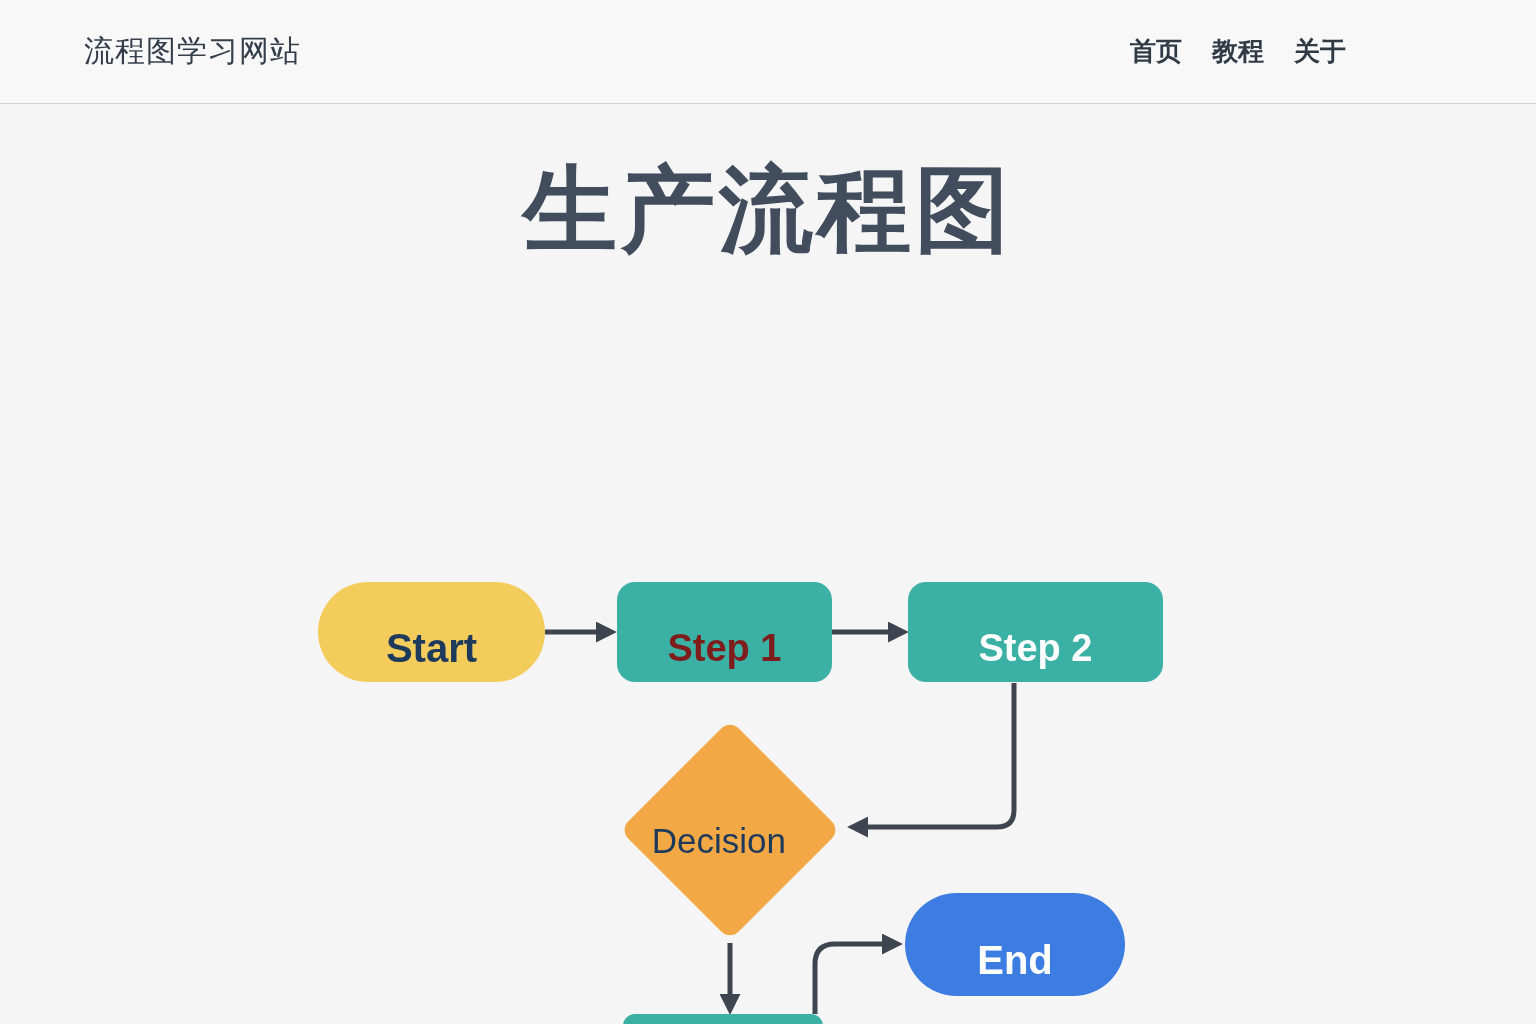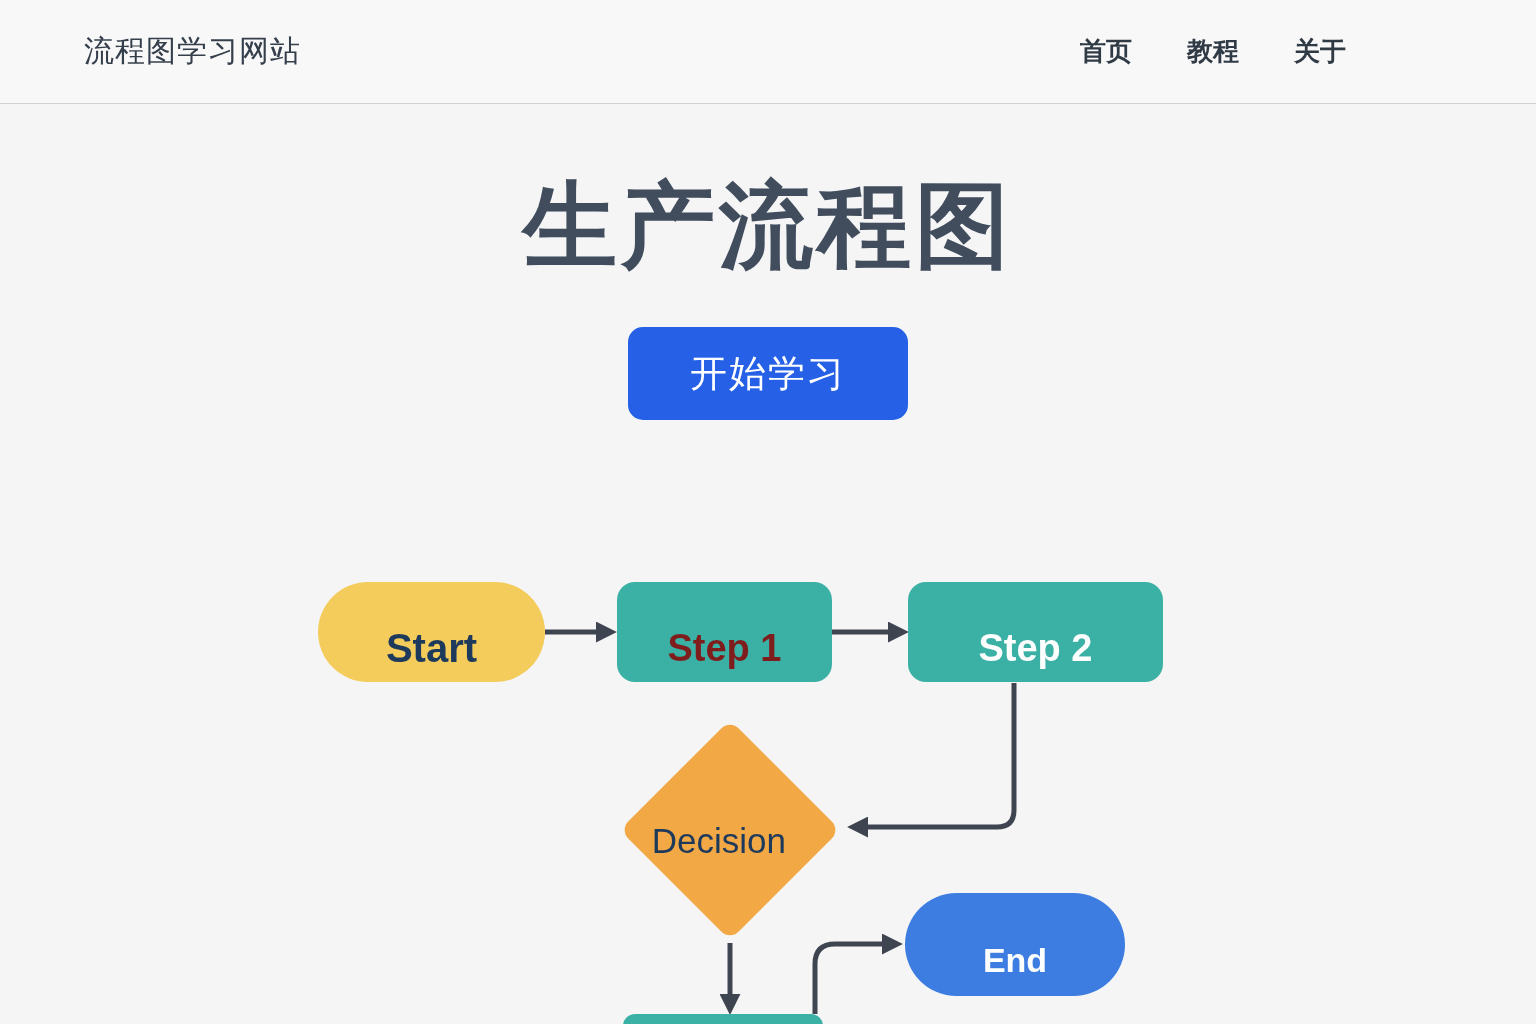--- a/index.html
+++ b/index.html
@@ -28,28 +28,28 @@
   
   .site-header{
     position:absolute;top:0;left:0;width:1536px;height:104px;
     background:var(--header-bg);
     border-bottom:1px solid var(--header-border);
     display:flex;align-items:center;justify-content:space-between;
     padding:0 190px 0 84px;
     z-index:5;
   }
   .logo{font-size:30px;font-weight:400;color:#353f4c;letter-spacing:1px;}
-  .main-nav{display:flex;gap:55px;}
+  .main-nav{display:flex;gap:30px;}
   .main-nav a{
     text-decoration:none;font-size:26px;font-weight:600;
     color:var(--nav-color);cursor:pointer;
   }
   
   .hero{
-    position:absolute;top:104px;left:0;width:1536px;
+    position:absolute;top:88px;left:0;width:1536px;
     text-align:center;z-index:2;
   }
   .hero-title{
     margin-top:70px;
     font-size:94px;font-weight:700;color:var(--title-color);
     letter-spacing:4px;line-height:1.1;
   }
   .hero-subtitle{
     margin-top:26px;
     font-size:40px;font-weight:500;color:var(--subtitle-color);
@@ -91,44 +91,41 @@
     left:652px;top:752px;width:156px;height:156px;border-radius:12px;
     background:var(--node-decision-bg);
     transform:rotate(45deg);
   }
   .node-decision .node-label{
     transform:rotate(-45deg);
     color:var(--text-dark-navy);font-size:35px;font-weight:500;
   }
   .node-end{
     left:905px;top:893px;width:220px;height:103px;border-radius:52px;
-    background:var(--node-end-bg);color:#fdfefe;font-size:34px;font-weight:600;
+    background:var(--node-end-bg);color:#fdfefe;font-size:40px;font-weight:600;
   }
   .node-partial{
     left:623px;top:1014px;width:200px;height:60px;border-radius:12px;
     background:var(--node-step-bg);
   }
 </style>
 </head>
 <body>
 
 <header class="site-header">
   <div class="logo">流程图学习网站</div>
   <nav class="main-nav">
     <a>首页</a>
     <a>教程</a>
     <a>关于</a>
   </nav>
 </header>
 
 <section class="hero">
   <h1 class="hero-title">生产流程图</h1>
-  <div>
-    <button class="cta-button">开始学习</button>
-  </div>
 </section>
 
 <svg class="connectors" width="1536" height="1024" viewBox="0 0 1536 1024" xmlns="http://www.w3.org/2000/svg">
   <defs>
     <marker id="arrow" viewBox="0 0 10 10" refX="1" refY="5" markerWidth="4.2" markerHeight="4.2" orient="auto">
       <polygon points="0,0 10,5 0,10" fill="#3f4550"></polygon>
     </marker>
   </defs>
   <path d="M545 632 H598" fill="none" stroke="#3f4550" stroke-width="5" marker-end="url(#arrow)"></path>
   <path d="M832 632 H890" fill="none" stroke="#3f4550" stroke-width="5" marker-end="url(#arrow)"></path>

